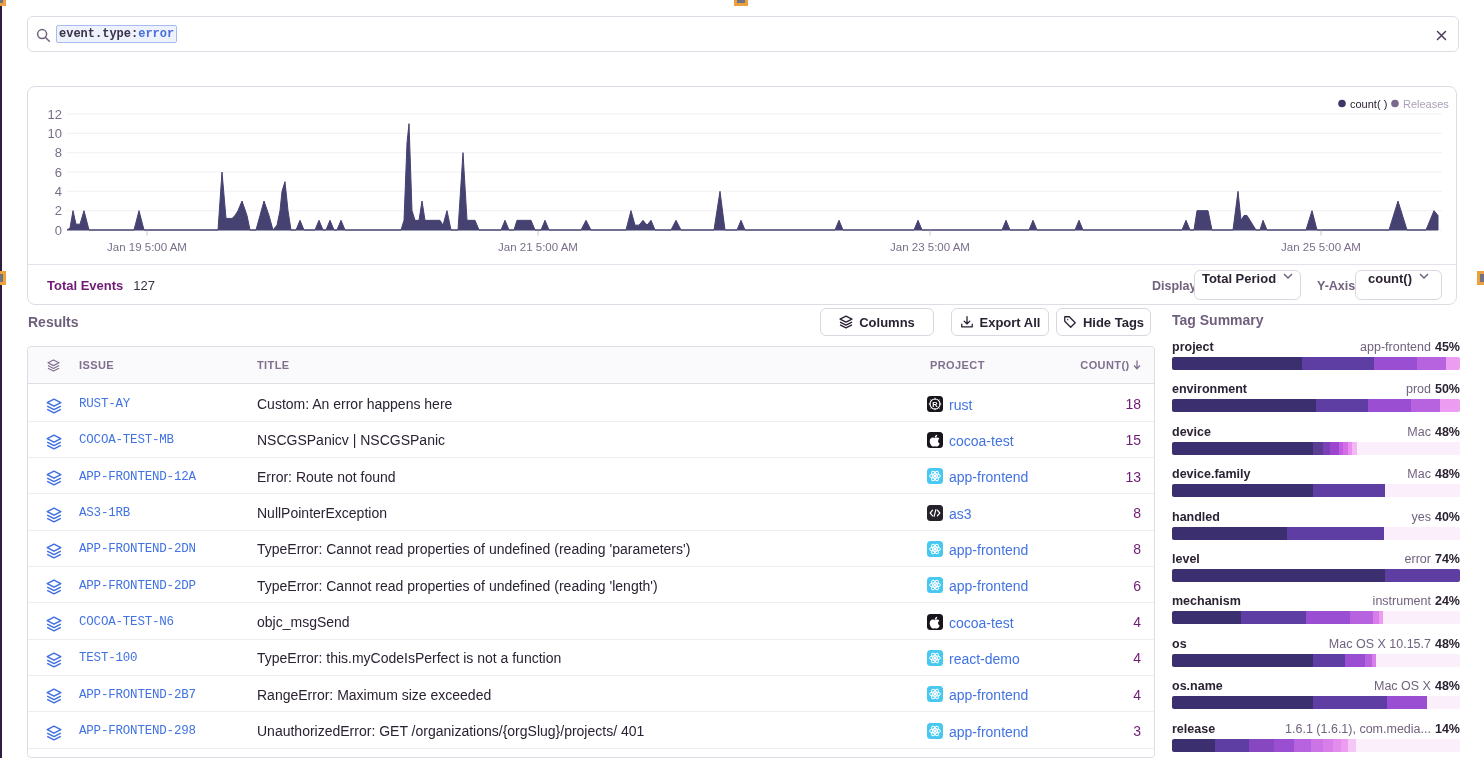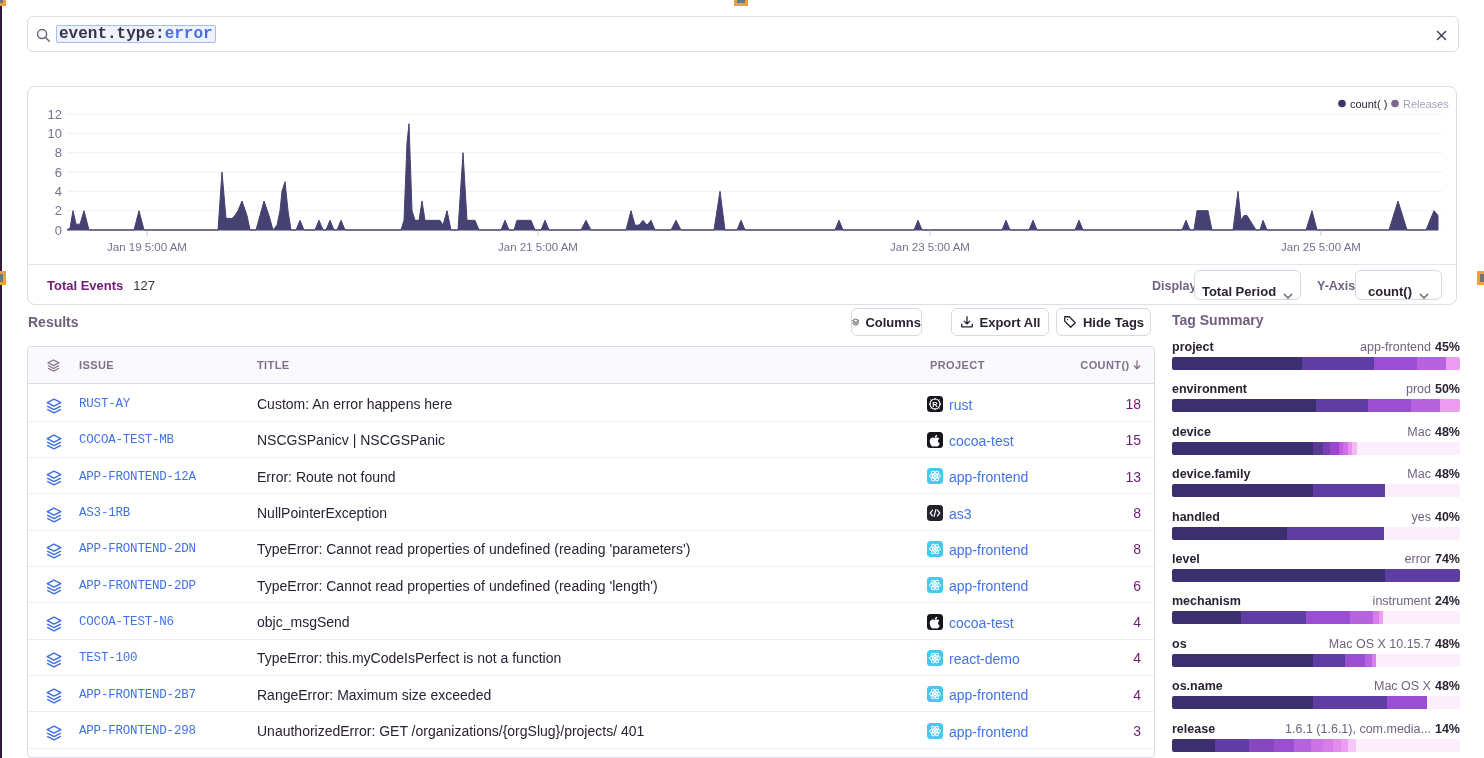--- a/index.html
+++ b/index.html
@@ -5,34 +5,34 @@
 * { margin:0; padding:0; box-sizing:border-box; }
 html,body { width:1484px; height:758px; overflow:hidden; background:#fff;
   font-family:"Liberation Sans", sans-serif; color:#2b2233; }
 .abs { position:absolute; }
 #leftline { position:absolute; left:0; top:0; width:2px; height:758px; background:#2f1d3f; }
 
 #search { position:absolute; left:27px; top:16px; width:1432px; height:36px;
   background:#fff; border:1px solid #e0dce5; border-radius:6px; }
 #token { position:absolute; left:28px; top:8px; height:18px; padding:0 2px;
   background:#eef2fc; border:1px solid #a8bcf2; border-radius:2px;
-  font-family:"Liberation Mono", monospace; font-size:16px; font-weight:700;
+  font-family:"Liberation Mono", monospace; font-size:12px; font-weight:700;
   line-height:16px; color:#39324a; letter-spacing:0px; }
 #token b { color:#4a6fdc; font-weight:700; }
 
 #chartpanel { position:absolute; left:27px; top:68px; width:1430px; height:219px;
   background:#fff; border:1px solid #e0dce5; border-radius:8px;margin-top:18px; }
 #chartdivider { position:absolute; left:0; top:177px; width:1428px; height:1px; background:#e7e1ec; }
 #totalrow { position:absolute; left:19px; top:191px; font-size:13px; }
 #totalrow .lbl { font-weight:700; color:#701a75; }
 #totalrow .val { color:#3c3246; margin-left:10px; }
 .ctl-label { position:absolute; top:192px; font-size:12.5px; font-weight:700; color:#71627e;padding-left:8px; }
 .ctl-btn { position:absolute; top:183px; height:30px; white-space:nowrap; background:#fff; border:1px solid #dcd6e1;
   border-radius:6px; font-size:13px; font-weight:700; color:#2b2233;
-  display:flex; align-items:flex-end; justify-content:center; gap:7px; }
+  display:flex; align-items:flex-start; justify-content:center; gap:7px; }
 .ctl-btn svg { margin-top:2px; }
 
 #results-label { position:absolute; left:28px; top:314px; font-size:14px; font-weight:700; color:#6f5f7c; }
 .tbtn { position:absolute; top:308px; height:28px; white-space:nowrap; background:#fff; border:1px solid #dcd6e1;
   border-radius:6px; font-size:13px; font-weight:700; color:#2b2233;
   display:flex; align-items:center; justify-content:center; gap:6px; }
 .tbtn svg { display:block; }
 
 #tbl { position:absolute; left:27px; top:346px; width:1128px; height:412px;
   border:1px solid #e0dce5; border-radius:4px; background:#fff;padding-left:24px; }
@@ -124,21 +124,21 @@
   </div>
   <span class="ctl-label" style="left:1281px">Y-Axis</span>
   <div class="ctl-btn" style="left:1327px;width:87px">count()
     <svg width="10" height="6" viewBox="0 0 10 6">
         <path d="M1 1 L5 5 L9 1" fill="none" stroke="#71627e" stroke-width="1.5"></path>
       </svg>
   </div>
 </div>
 
 <span id="results-label">Results</span>
-<div class="tbtn" style="left:851px;width:71px"><svg width="14" height="14" viewBox="0 0 16 16">
+<div class="tbtn" style="left:820px;width:114px"><svg width="14" height="14" viewBox="0 0 16 16">
       <g fill="none" stroke="#2b2233" stroke-width="1.5" stroke-linejoin="round">
         <path d="M8 1.2 L14.8 4.7 L8 8.2 L1.2 4.7 Z"></path>
         <path d="M1.2 8.1 L8 11.6 L14.8 8.1"></path>
         <path d="M1.2 11.3 L8 14.8 L14.8 11.3"></path>
       </g>
     </svg> Columns</div>
 <div class="tbtn" style="left:951px;width:98px"><svg width="14" height="14" viewBox="0 0 16 16">
       <g fill="none" stroke="#2b2233" stroke-width="1.5" stroke-linecap="round" stroke-linejoin="round">
         <path d="M2 10.5 V13.5 H14 V10.5"></path>
         <path d="M8 2 V9.8 M4.8 7 L8 10.2 L11.2 7"></path>

